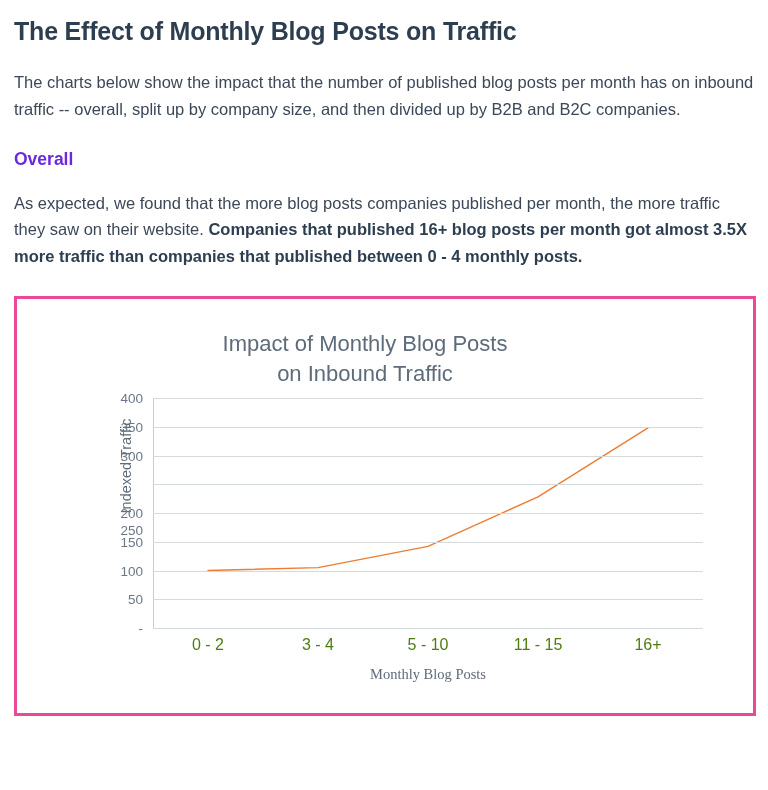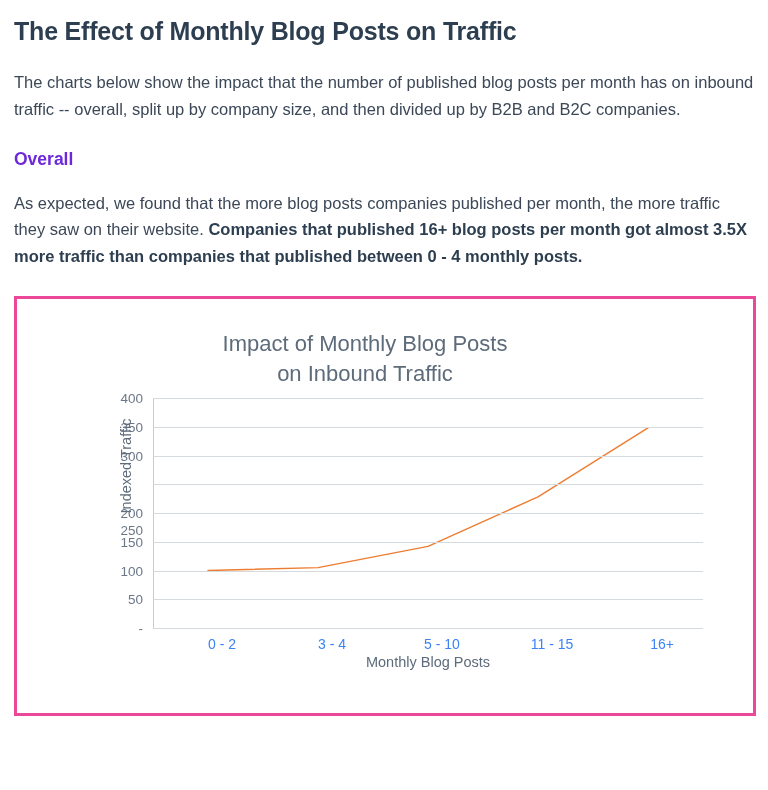--- a/index.html
+++ b/index.html
@@ -130,34 +130,34 @@
   }
   .x-labels {
     position: absolute;
     left: 126px;
     right: 10px;
     top: 238px;
     height: 22px;
   }
   .x-labels span {
     position: absolute;
-    font-size: 14px;
-    color: #3b82f6;
+    font-size: 16px;
+    color: #4d7c0f;
     transform: translateX(-50%);
     white-space: nowrap;
-    margin-left: 14px;
   }
   .x-axis-title {
     position: absolute;
     left: 126px;
     right: 10px;
-    top: 256px;
+    top: 268px;
     text-align: center;
     font-size: 14.5px;
     color: #5d6b7a;
+    font-family: Liberation Serif, serif;
   }
 </style>
 </head>
 <body>
 
 <div class="page">
 
   <h1 class="page-title">The Effect of Monthly Blog Posts on Traffic</h1>
 
   <p class="body-text">The charts below show the impact that the number of published blog posts per month has on inbound traffic -- overall, split up by company size, and then divided up by B2B and B2C companies.</p>

